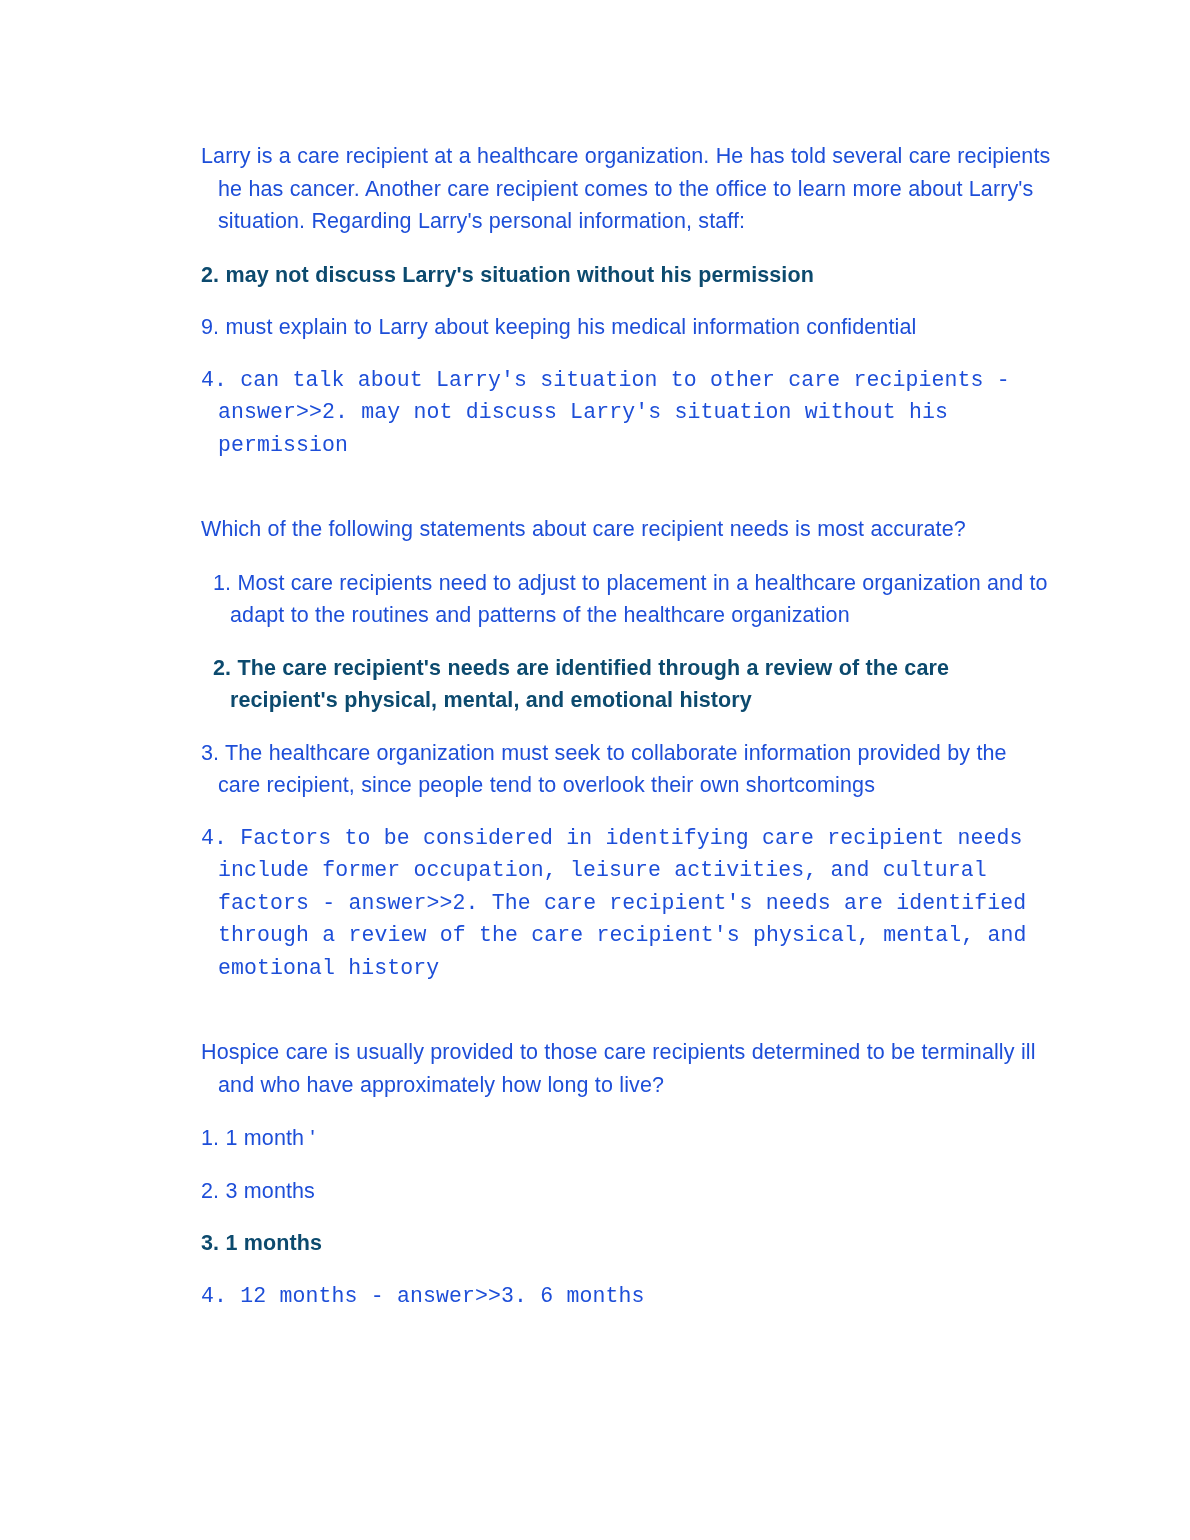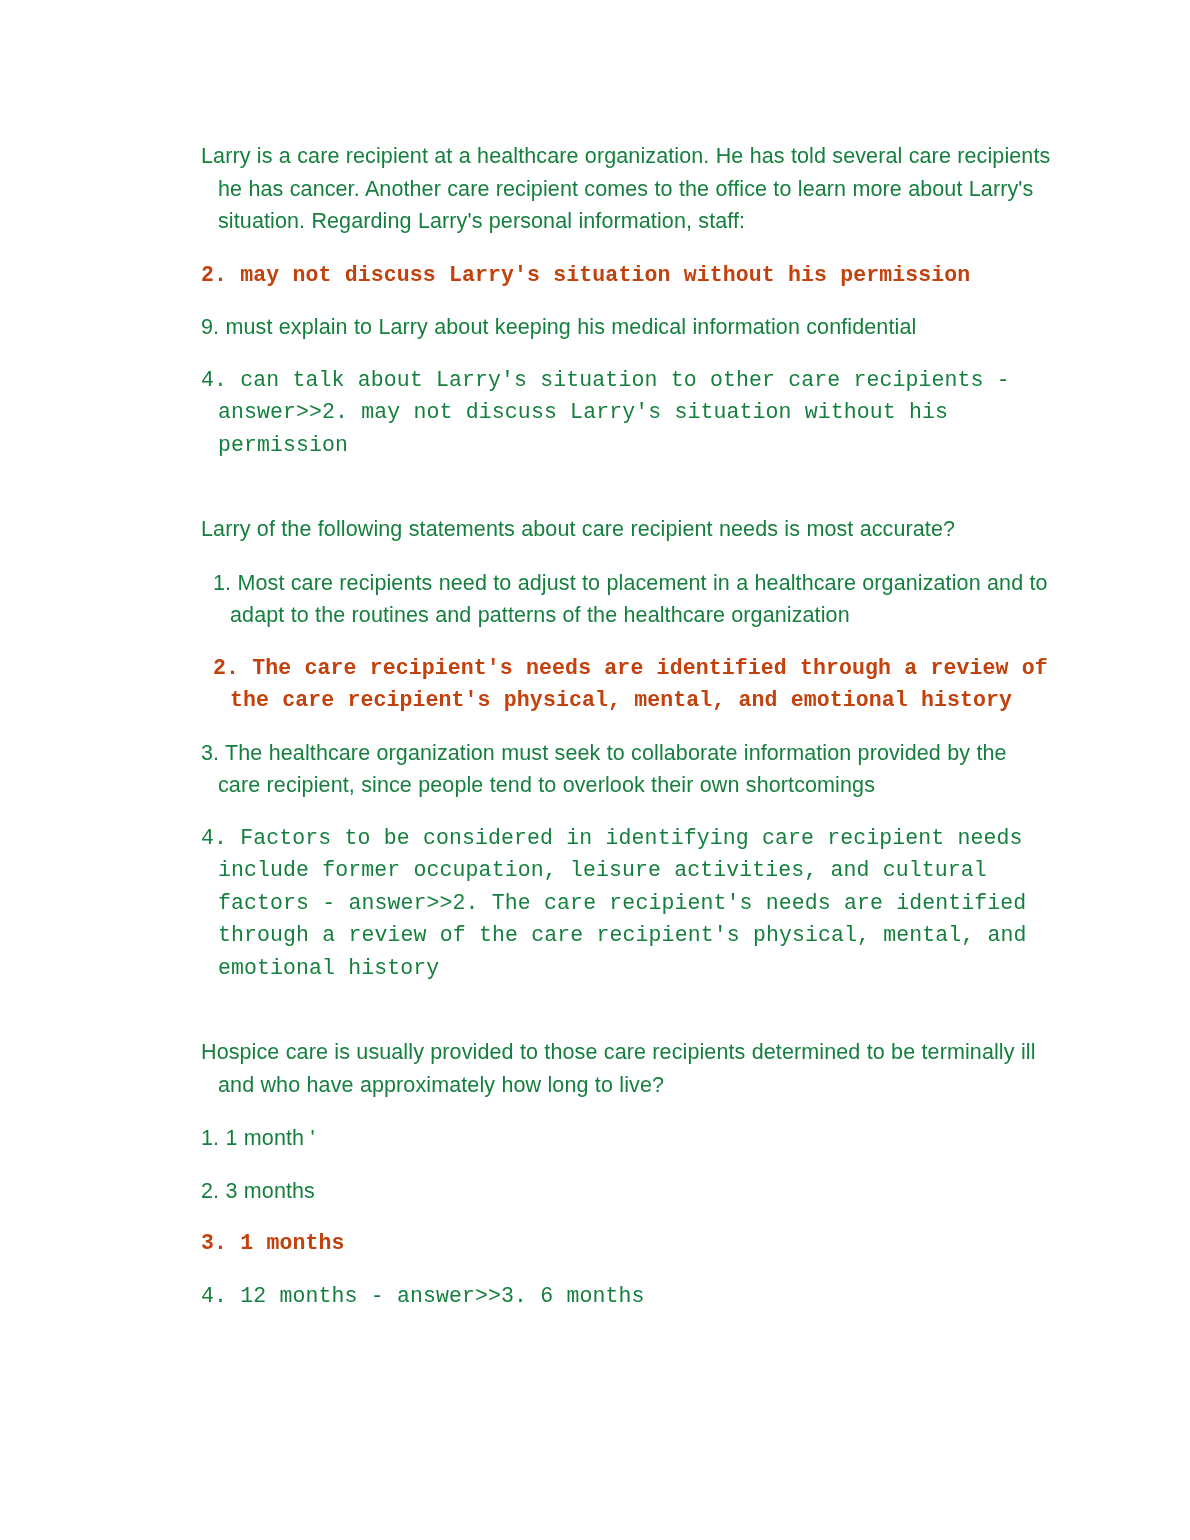--- a/index.html
+++ b/index.html
@@ -32,43 +32,42 @@
   
   .qa-block {
     margin: 0 0 52px 0;
   }
   .qa-block:last-child {
     margin-bottom: 12px;
   }
 
   
   .para {
-    color: #15803d;
+    color: #1d4ed8;
     font-size: 21.5px;
     line-height: 32.5px;
     margin: 0 0 20px 0;
     padding-left: 17px;
     text-indent: -17px;
     letter-spacing: 0.005em;
     word-spacing: 0.01em;
   }
   .para:last-child {
     margin-bottom: 0;
     font-family: Liberation Mono, monospace;
   }
 
   .para.question {
     margin-bottom: 21px;
   }
 
   
   .para.correct {
-    color: #c2410c;
+    color: #0c4a6e;
     font-weight: bold;
-    font-family: Liberation Mono, monospace;
   }
 
   
   .para.shift {
     margin-left: 12px;
   }
 </style>
 </head>
 <body>
 
@@ -76,21 +75,21 @@
   <div class="doc-body">
 
     <section class="qa-block">
       <p class="para question">Larry is a care recipient at a healthcare organization. He has told several care recipients he has cancer. Another care recipient comes to the office to learn more about Larry's situation. Regarding Larry's personal information, staff:</p>
       <p class="para correct">2. may not discuss Larry's situation without his permission</p>
       <p class="para">9. must explain to Larry about keeping his medical information confidential</p>
       <p class="para">4. can talk about Larry's situation to other care recipients - answer&gt;&gt;2. may not discuss Larry's situation without his permission</p>
     </section>
 
     <section class="qa-block">
-      <p class="para question">Larry of the following statements about care recipient needs is most accurate?</p>
+      <p class="para question">Which of the following statements about care recipient needs is most accurate?</p>
       <p class="para shift">1. Most care recipients need to adjust to placement in a healthcare organization and to adapt to the routines and patterns of the healthcare organization</p>
       <p class="para correct shift">2. The care recipient's needs are identified through a review of the care recipient's physical, mental, and emotional history</p>
       <p class="para">3. The healthcare organization must seek to collaborate information provided by the care recipient, since people tend to overlook their own shortcomings</p>
       <p class="para">4. Factors to be considered in identifying care recipient needs include former occupation, leisure activities, and cultural factors - answer&gt;&gt;2. The care recipient's needs are identified through a review of the care recipient's physical, mental, and emotional history</p>
     </section>
 
     <section class="qa-block">
       <p class="para question">Hospice care is usually provided to those care recipients determined to be terminally ill and who have approximately how long to live?</p>
       <p class="para">1. 1 month '</p>
       <p class="para">2. 3 months</p>

